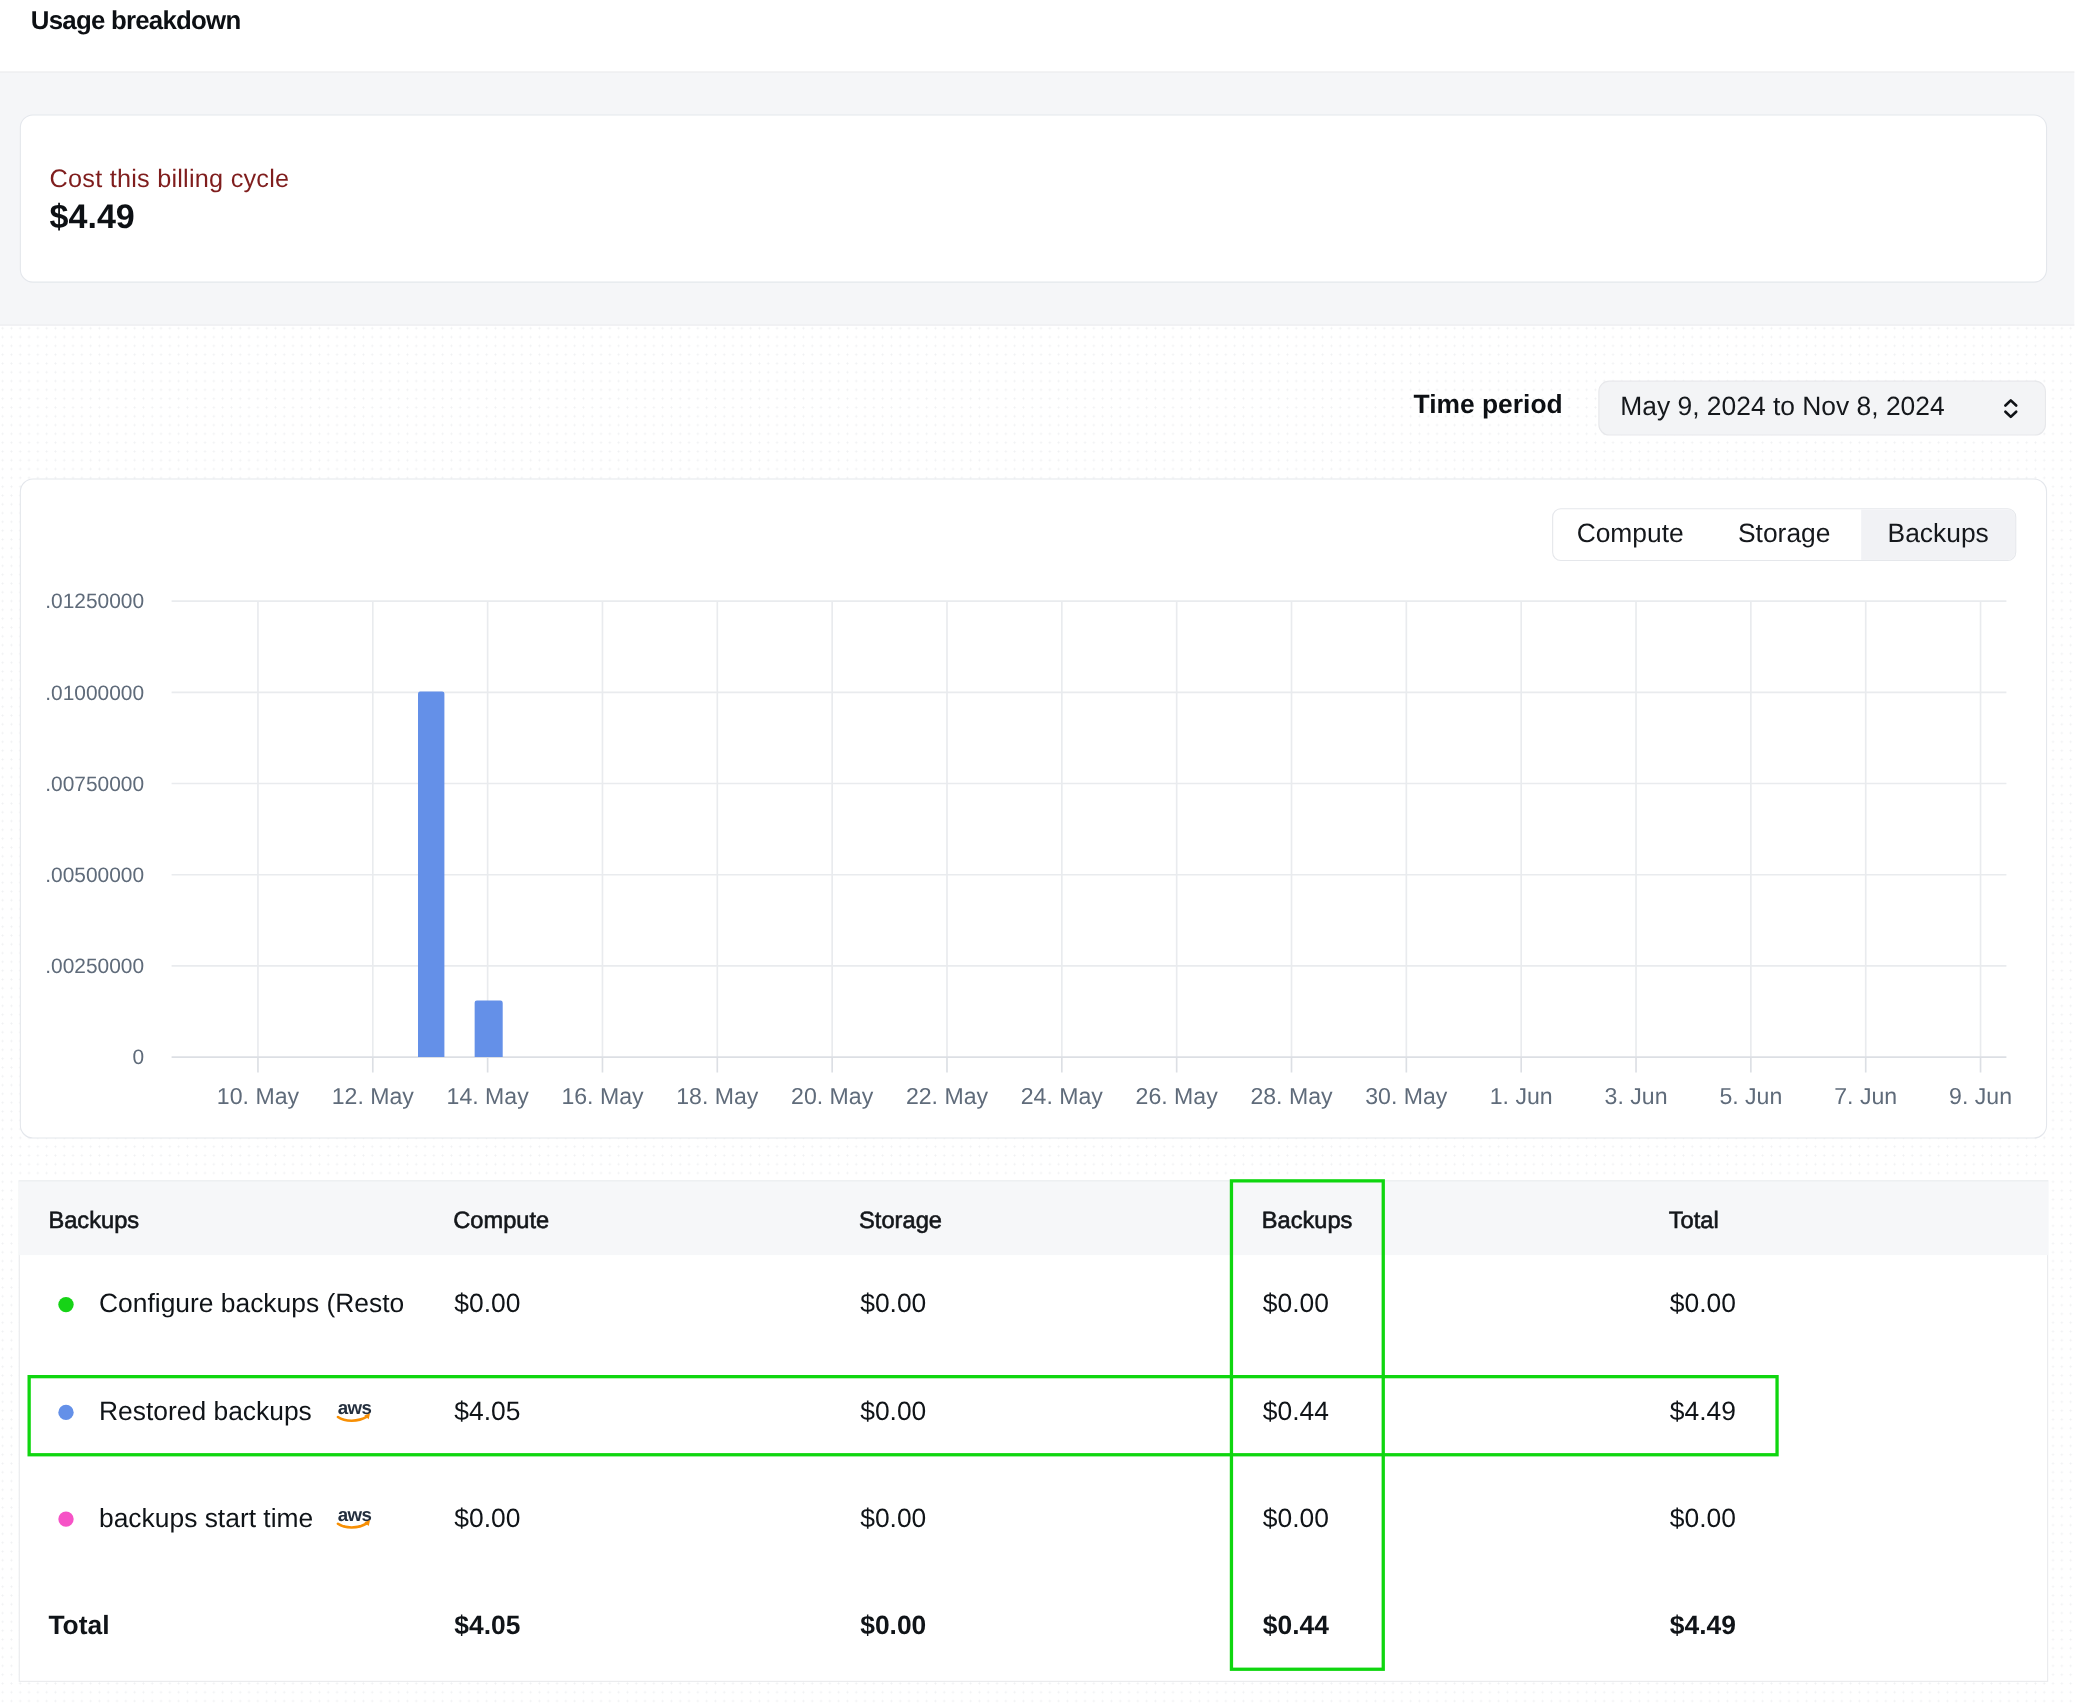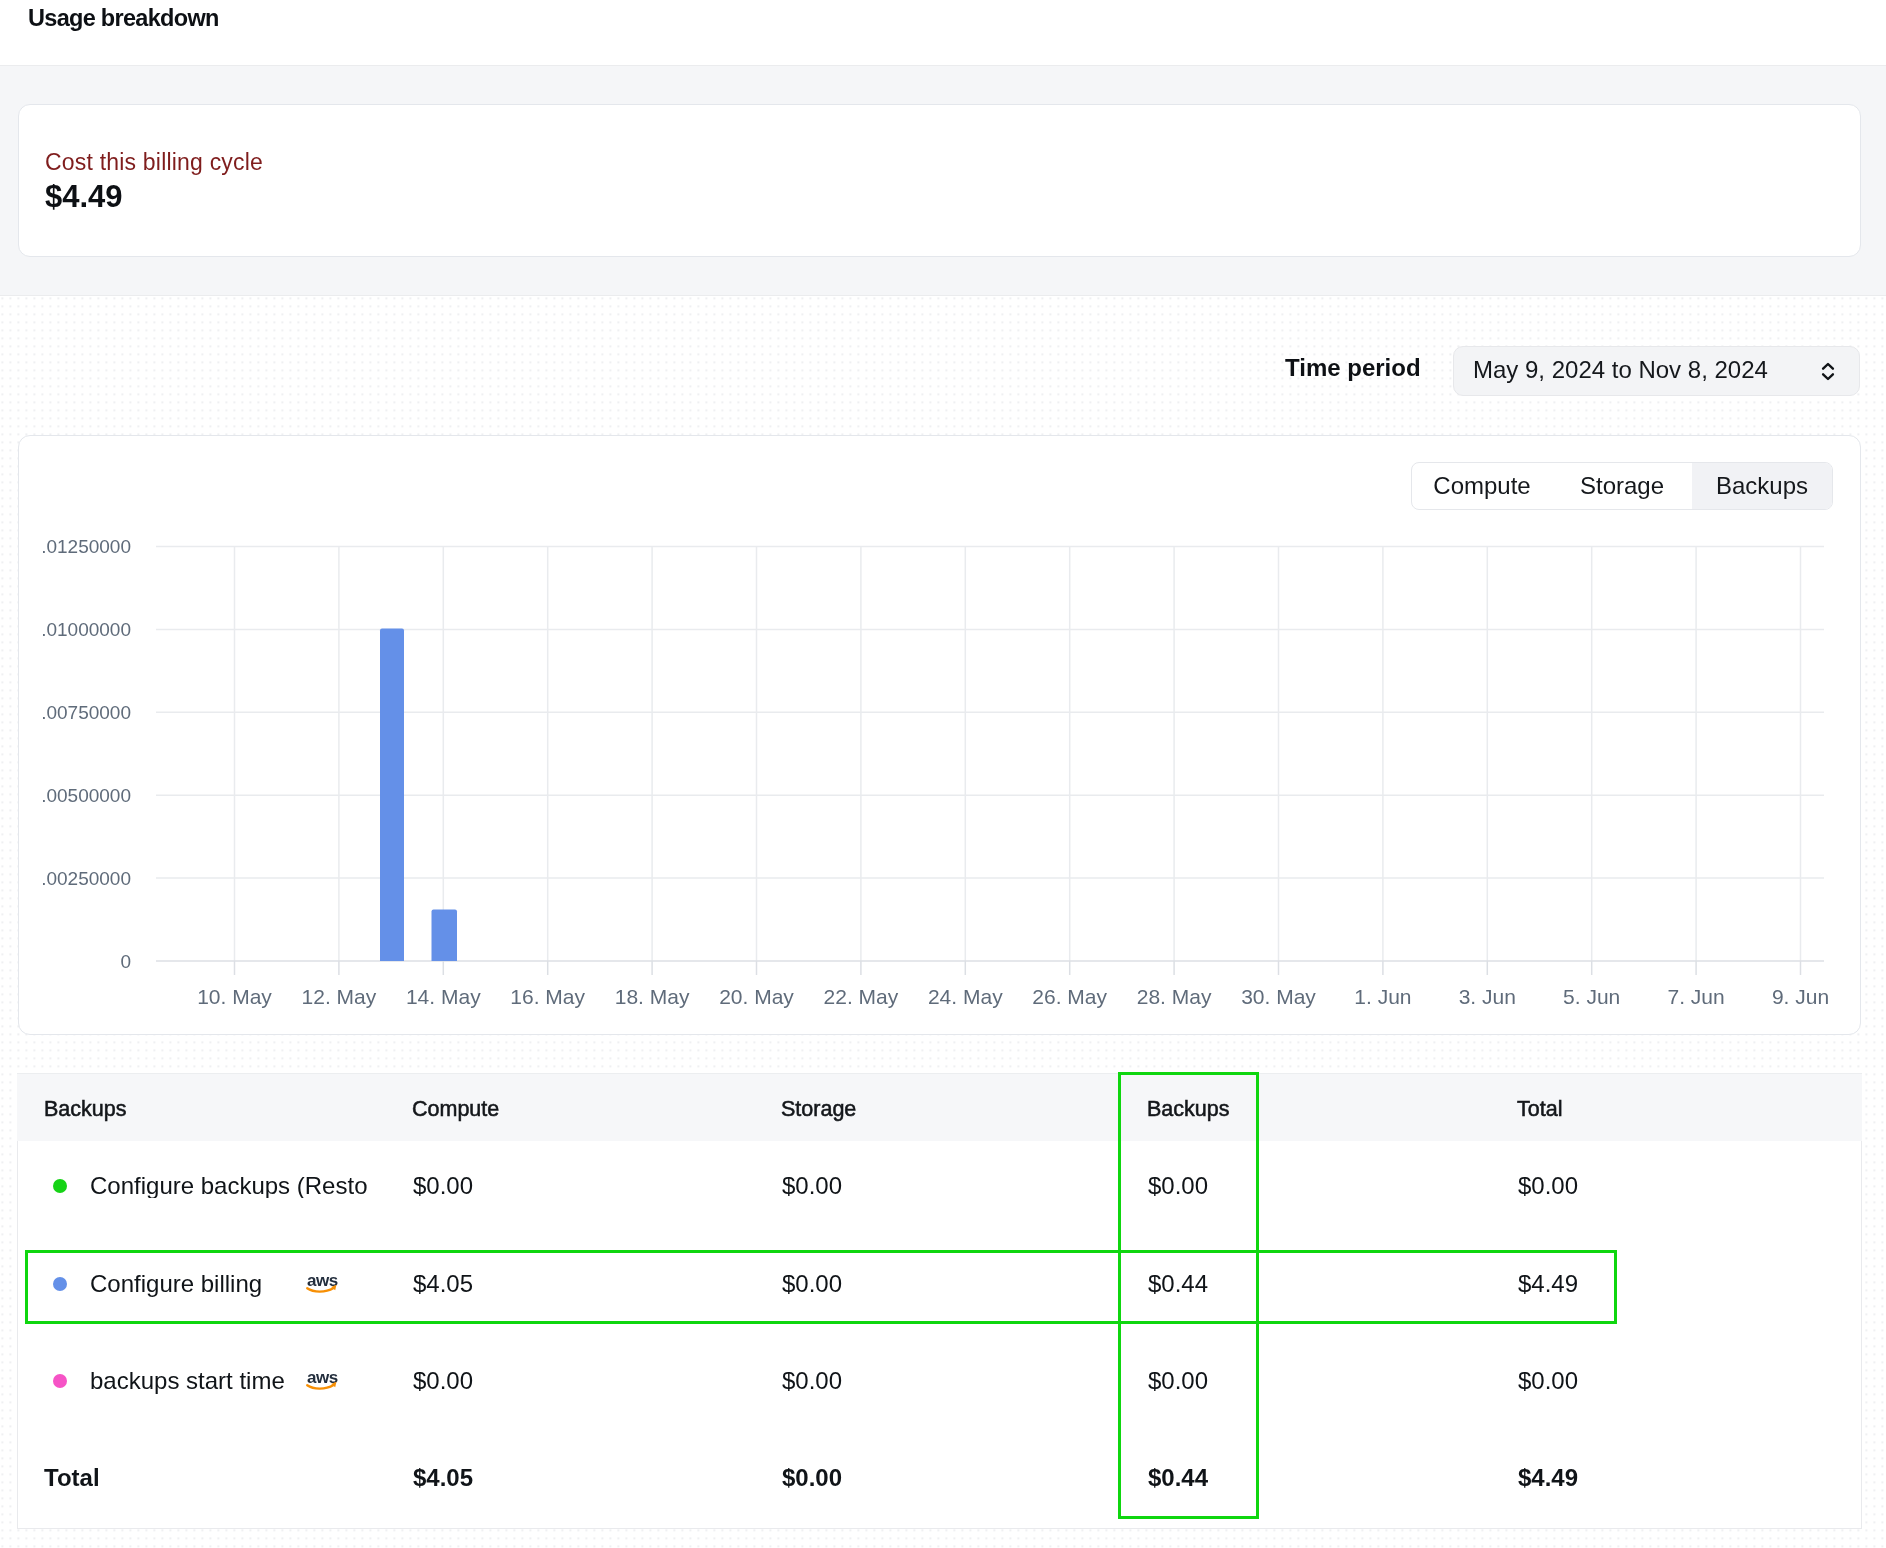--- a/index.html
+++ b/index.html
@@ -125,21 +125,21 @@
   </div>
 
   <div class="abs dot" style="left:53px; top:1179px; background:#16d316;"></div>
   <div class="abs cell svcclip" style="left:90px; top:1174px;">Configure backups (Restored)</div>
   <div class="abs cell" style="left:413px; top:1174px;">$0.00</div>
   <div class="abs cell" style="left:782px; top:1174px;">$0.00</div>
   <div class="abs cell" style="left:1148px; top:1174px;">$0.00</div>
   <div class="abs cell" style="left:1518px; top:1174px;">$0.00</div>
 
   <div class="abs dot" style="left:53px; top:1277px; background:#6490e8;"></div>
-  <div class="abs cell" style="left:90px; top:1272px;">Configure billing</div>
+  <div class="abs cell" style="left:90px; top:1272px;">Restored backups</div>
   <svg class="abs" style="left:305px; top:1271px;" width="33" height="26" viewBox="0 0 33 26">
     <text x="2" y="14.5" font-size="17" font-weight="700" letter-spacing="-0.5" fill="#242f3e" font-family="Liberation Sans, sans-serif">aws</text>
 <path d="M2.2 17.2 C 8.5 21.6, 20.5 21.8, 28.6 16.9" stroke="#f78f04" stroke-width="2.3" fill="none" stroke-linecap="round"></path>
 <path d="M31.4 13.8 L30.2 19.3 L26.2 15.9 Z" fill="#f78f04"></path>
   </svg>
   <div class="abs cell" style="left:413px; top:1272px;">$4.05</div>
   <div class="abs cell" style="left:782px; top:1272px;">$0.00</div>
   <div class="abs cell" style="left:1148px; top:1272px;">$0.44</div>
   <div class="abs cell" style="left:1518px; top:1272px;">$4.49</div>
 

